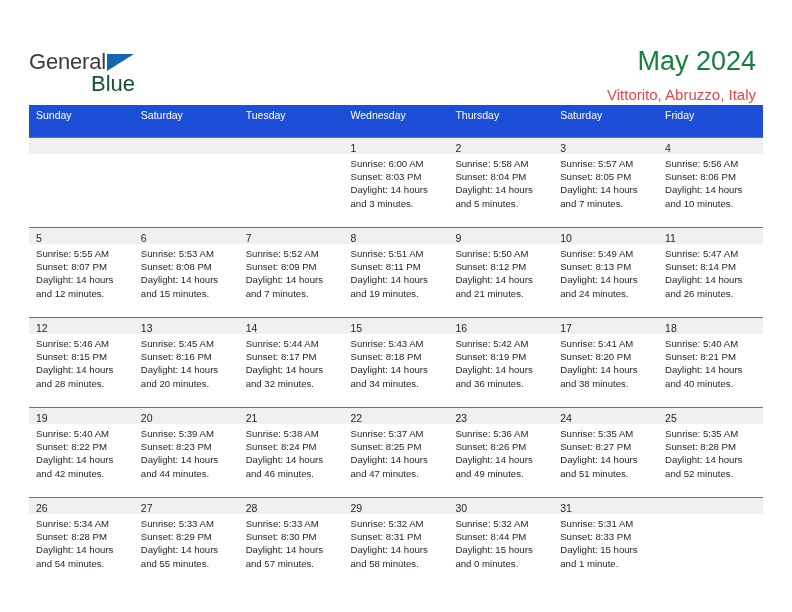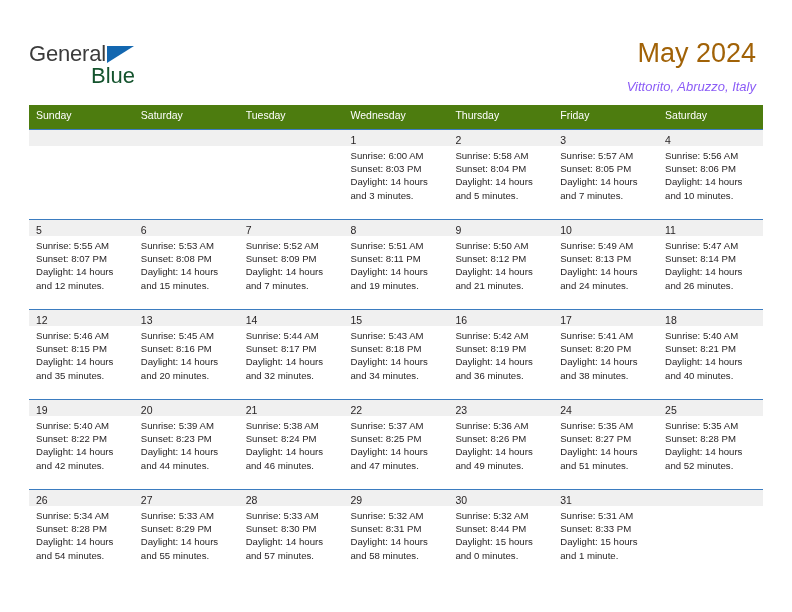--- a/index.html
+++ b/index.html
@@ -18,21 +18,21 @@
     position: relative;
     width: 792px;
     height: 612px;
     box-sizing: border-box;
   }
 
   
   .header {
     position: absolute;
     left: 0;
-    top: 4px;
+    top: 12px;
     width: 792px;
     height: 104px;
   }
   .brand {
     position: absolute;
     left: 29px;
     top: 38px;
     width: 140px;
     height: 48px;
   }
@@ -66,45 +66,44 @@
 
   .title-block {
     position: absolute;
     right: 36px;
     top: 33px;
     text-align: right;
   }
   .month-title {
     font-size: 27px;
     line-height: 32px;
-    color: #a16207;
+    color: #15803d;
     font-weight: normal;
     margin: 0;
     white-space: nowrap;
   }
   .location-title {
-    font-size: 13px;
+    font-size: 15px;
     line-height: 20px;
-    color: #8b5cf6;
+    color: #ef4444;
     margin: 8px 0 0 0;
     white-space: nowrap;
-    font-style: italic;
   }
 
   
   .calendar {
     position: absolute;
     left: 29px;
     top: 105px;
     width: 734px;
   }
   .dow-row {
     display: flex;
-    background: #4d7c0f;
-    height: 24px;
+    background: #1d4ed8;
+    height: 32px;
   }
   .dow-cell {
     width: 104.85px;
     flex: 0 0 104.85px;
     color: #ffffff;
     font-size: 10.5px;
     line-height: 20px;
     padding-left: 7px;
     box-sizing: border-box;
     white-space: nowrap;
@@ -168,22 +167,22 @@
 
   </div>
 
   <div class="calendar">
     <div class="dow-row">
       <div class="dow-cell">Sunday</div>
       <div class="dow-cell">Saturday</div>
       <div class="dow-cell">Tuesday</div>
       <div class="dow-cell">Wednesday</div>
       <div class="dow-cell">Thursday</div>
+      <div class="dow-cell">Saturday</div>
       <div class="dow-cell">Friday</div>
-      <div class="dow-cell">Saturday</div>
     </div>
     <div id="weeks-container">
         <div class="week-row">
           <div class="day-cell">
             <div class="empty-band"></div>
           </div>
           <div class="day-cell">
             <div class="empty-band"></div>
           </div>
           <div class="day-cell">
@@ -291,21 +290,21 @@
             </div>
           </div>
         </div>
         <div class="week-row">
           <div class="day-cell">
             <div class="day-band"><span class="day-num">12</span></div>
             <div class="day-body">
               <div class="day-line">Sunrise: 5:46 AM</div>
               <div class="day-line">Sunset: 8:15 PM</div>
               <div class="day-line">Daylight: 14 hours</div>
-              <div class="day-line">and 35 minutes.</div>
+              <div class="day-line">and 28 minutes.</div>
             </div>
           </div>
           <div class="day-cell">
             <div class="day-band"><span class="day-num">13</span></div>
             <div class="day-body">
               <div class="day-line">Sunrise: 5:45 AM</div>
               <div class="day-line">Sunset: 8:16 PM</div>
               <div class="day-line">Daylight: 14 hours</div>
               <div class="day-line">and 20 minutes.</div>
             </div>

